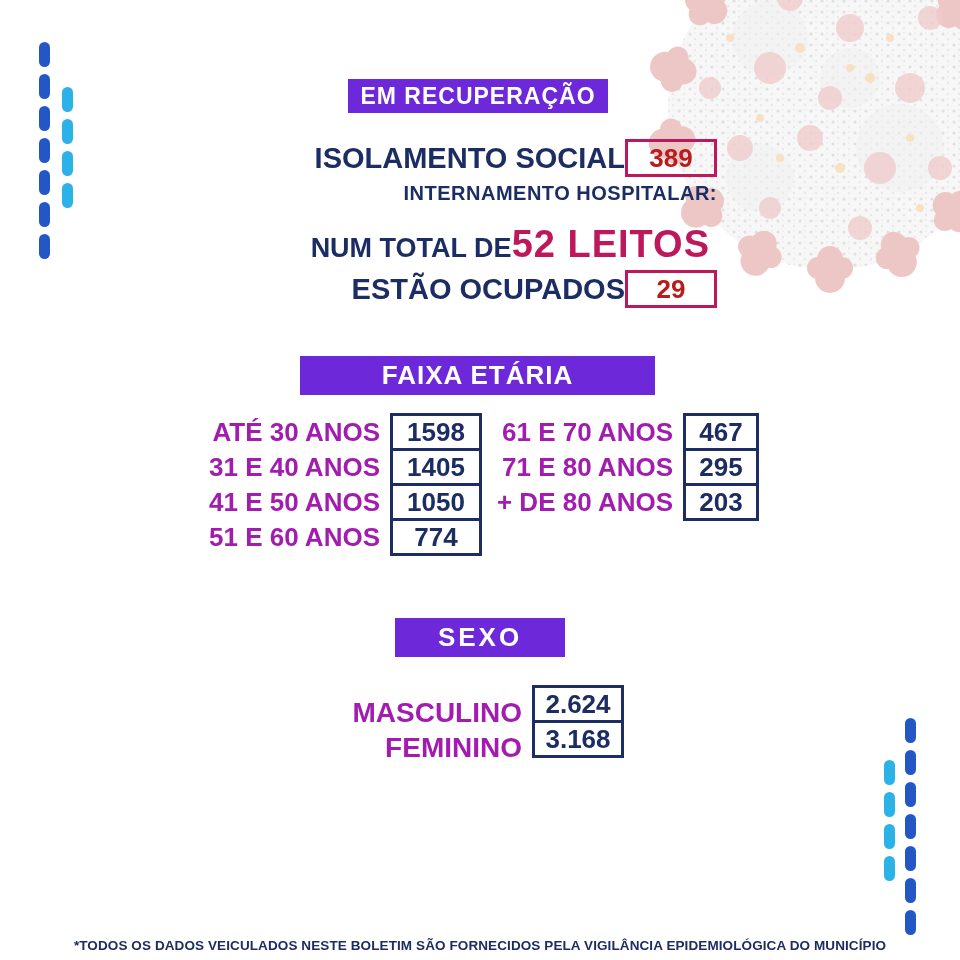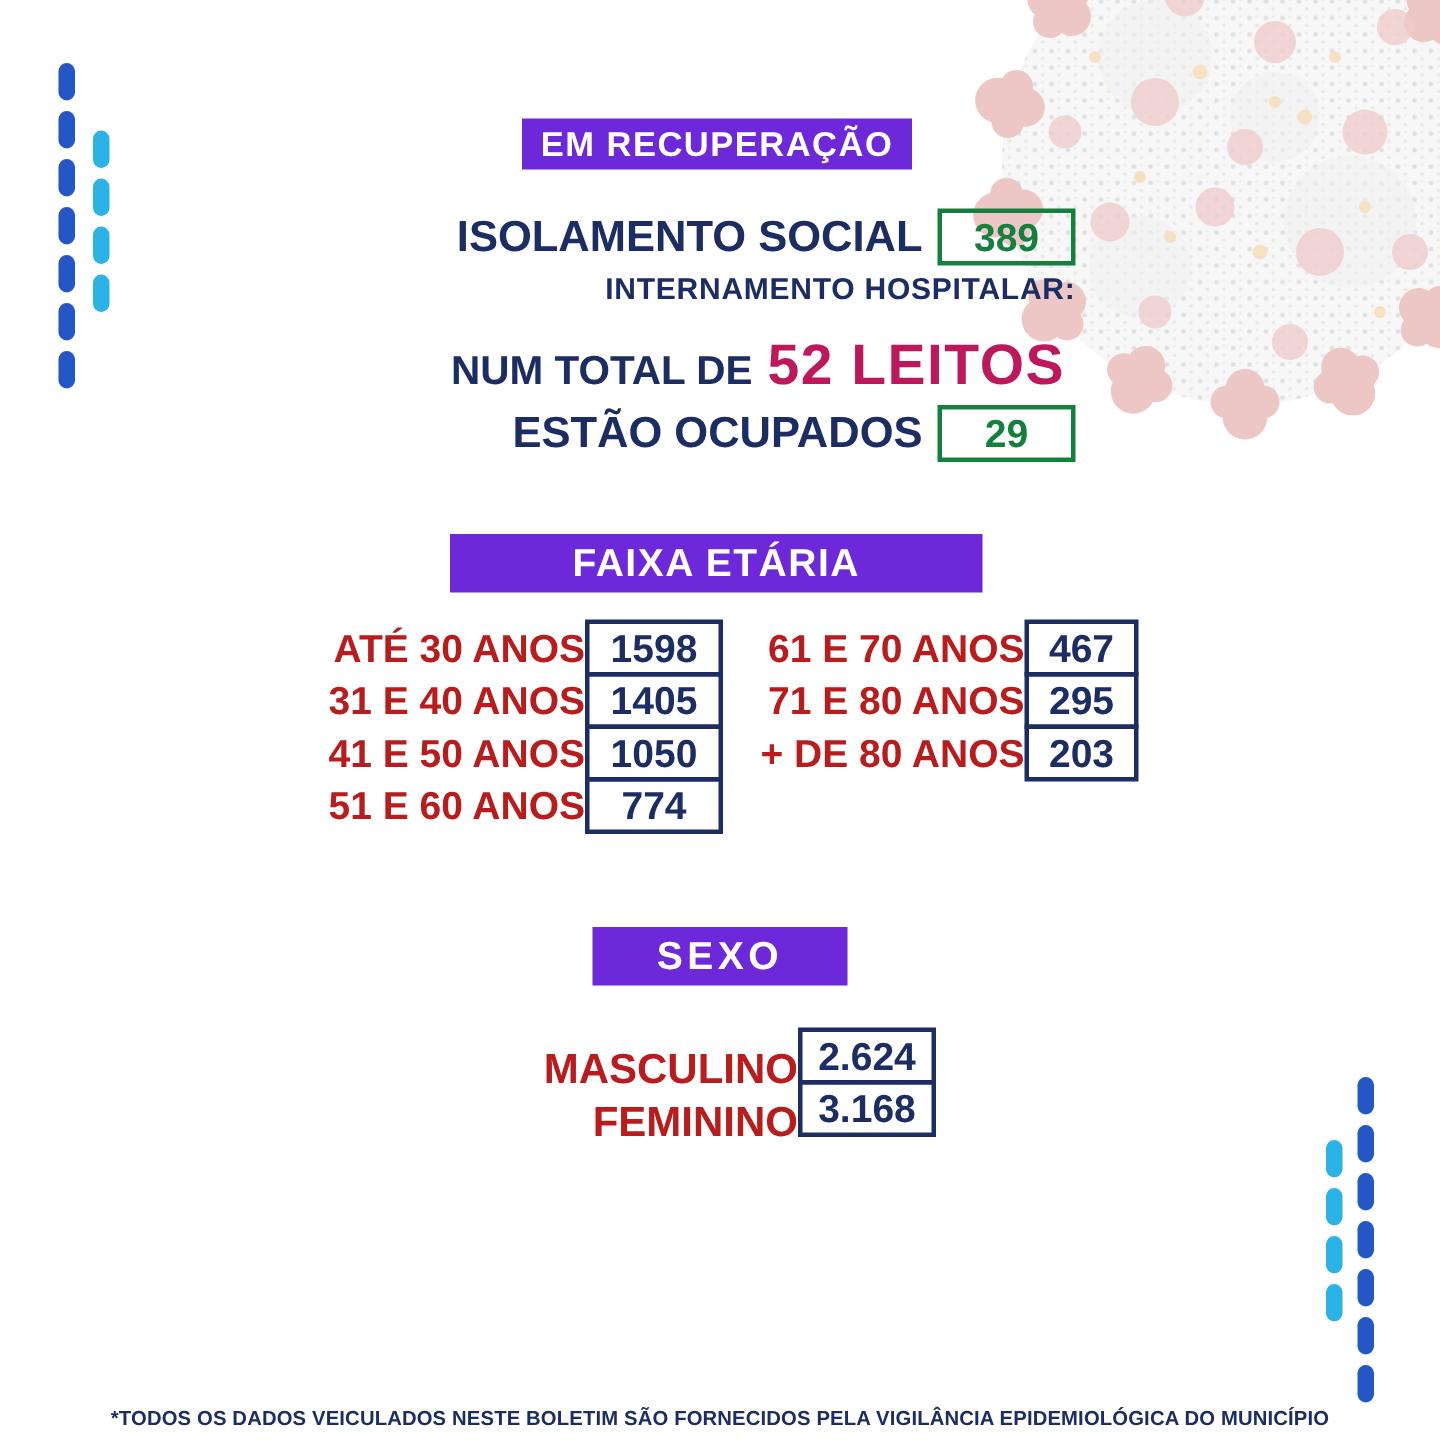--- a/index.html
+++ b/index.html
@@ -7,41 +7,41 @@
   .page{position:relative;width:960px;height:960px;background:#fff;overflow:hidden;}
 
   
   .banner{position:absolute;background:#6d28d9;color:#ffffff;font-weight:bold;
           display:flex;align-items:center;justify-content:center;letter-spacing:1px;}
   .banner-recovery{left:348px;top:79px;width:260px;height:34px;font-size:23px;}
   .banner-age{left:300px;top:356px;width:355px;height:39px;font-size:26px;}
   .banner-sex{left:395px;top:618px;width:170px;height:39px;font-size:26px;letter-spacing:3px;}
 
   
-  .toprow{position:absolute;display:flex;align-items:center;gap:10px;color:#1c2d63;
+  .toprow{position:absolute;display:flex;align-items:center;color:#1c2d63;
           font-weight:bold;white-space:nowrap;}
   .row-isolation{top:139px;right:243px;height:38px;font-size:29px;}
   .row-hospital{top:182px;right:243px;font-size:20px;letter-spacing:.5px;}
   .row-total{top:223px;right:250px;align-items:baseline;}
   .row-occupied{top:270px;right:243px;height:38px;font-size:29px;}
   .total-prefix{font-size:27px;}
   .total-highlight{font-size:38px;color:#be185d;letter-spacing:1px;}
 
-  .vbox{box-sizing:border-box;border:3px solid #15803d;width:92px;height:38px;
+  .vbox{box-sizing:border-box;border:3px solid #be185d;width:92px;height:38px;
         display:flex;align-items:center;justify-content:center;
-        font-size:26px;font-weight:bold;color:#15803d;}
+        font-size:26px;font-weight:bold;color:#b91c1c;}
 
   
   .agecol{position:absolute;top:413px;display:flex;flex-direction:column;}
   .agecol-left{left:180px;}
   .agecol-right{left:470px;}
   .agerow{display:flex;height:38px;margin-top:-3px;}
   .agerow:first-child{margin-top:0;}
   .alabel{box-sizing:border-box;display:flex;align-items:center;justify-content:flex-end;
-          font-size:26px;font-weight:bold;color:#b91c1c;white-space:nowrap;}
+          padding-right:10px;font-size:26px;font-weight:bold;color:#a21caf;white-space:nowrap;}
   .agecol-left .alabel{width:210px;}
   .agecol-right .alabel{width:213px;}
   .abox{box-sizing:border-box;border:3px solid #1c2d63;display:flex;align-items:center;
         justify-content:center;font-size:26px;font-weight:bold;color:#1c2d63;}
   .agecol-left .abox{width:92px;}
   .agecol-right .abox{width:76px;}
 
   
   .sexcol{position:absolute;left:330px;top:685px;display:flex;flex-direction:column;}
   .sexcol .alabel{width:202px;font-size:28px;margin-top:18px;}

